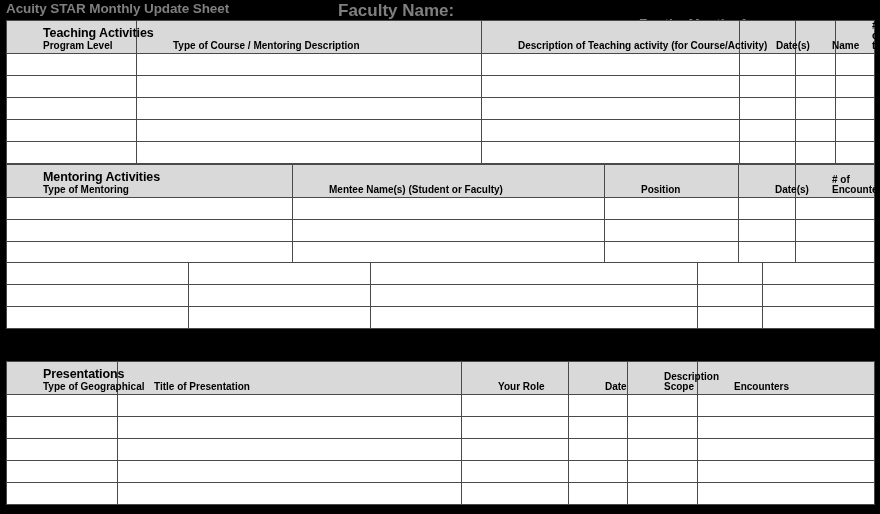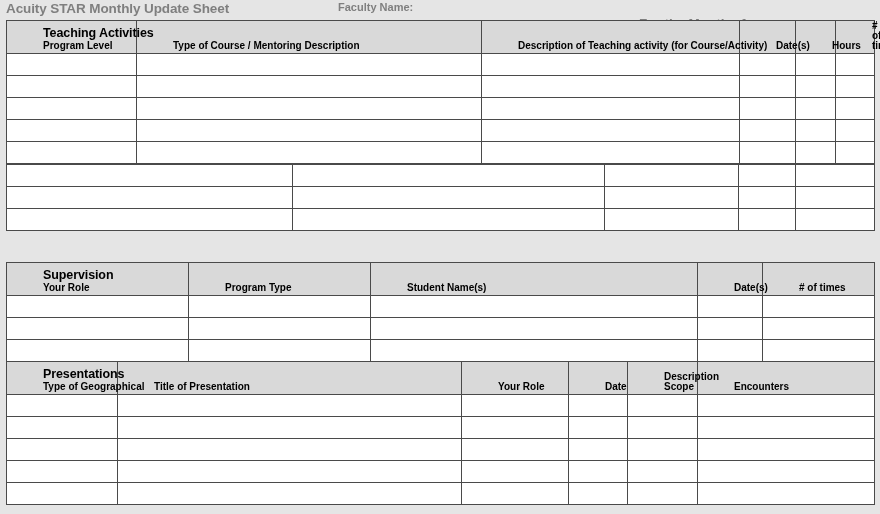--- a/index.html
+++ b/index.html
@@ -11,21 +11,21 @@
     width: 880px;
     height: 514px;
     font-family: "Liberation Sans", sans-serif;
     color: #000000;
     overflow: hidden;
   }
   .page {
     position: relative;
     width: 880px;
     height: 514px;
-    background: #e5e5e5;
+    background: #000000;
   }
 
   
   .titlebar {
     position: absolute;
     left: 0;
     top: 0;
     width: 880px;
     height: 20px;
   }
@@ -36,21 +36,21 @@
     font-size: 13.5px;
     font-weight: bold;
     color: #7f7f7f;
     letter-spacing: -0.1px;
     white-space: nowrap;
   }
   .title-faculty {
     position: absolute;
     left: 338px;
     top: 1px;
-    font-size: 11px;
+    font-size: 17px;
     font-weight: bold;
     color: #7f7f7f;
     white-space: nowrap;
   }
   .title-month {
     position: absolute;
     left: 639px;
     top: 16px;
     font-size: 13.5px;
     font-weight: bold;
@@ -131,21 +131,21 @@
         <td class="hdr">
           <span class="lbl">Type of Course / Mentoring Description</span>
         </td>
         <td class="hdr">
           <span class="lbl">Description of Teaching activity (for Course/Activity)</span>
         </td>
         <td class="hdr">
           <span class="lbl">Date(s)</span>
         </td>
         <td class="hdr">
-          <span class="lbl">Hours</span>
+          <span class="lbl">Name</span>
         </td>
         <td class="hdr outer-right">
           <span class="lbl wrap"># of times</span>
         </td>
       </tr>
       <tr style="height:22px;">
         <td class="blank outer-left"></td>
         <td class="blank"></td>
         <td class="blank"></td>
         <td class="blank"></td>
@@ -189,20 +189,38 @@
 
   <table class="tbl" id="tbl-mentoring" style="left:6px; top:164px; width:868px;">
     <colgroup>
       <col style="width:286px">
       <col style="width:312px">
       <col style="width:134px">
       <col style="width:57px">
       <col style="width:79px">
     </colgroup>
     <tbody>
+      <tr style="height:33px;">
+        <td class="hdr outer-left">
+          <span class="sect">Mentoring Activities</span>
+          <span class="lbl">Type of Mentoring</span>
+        </td>
+        <td class="hdr">
+          <span class="lbl">Mentee Name(s) (Student or Faculty)</span>
+        </td>
+        <td class="hdr">
+          <span class="lbl">Position</span>
+        </td>
+        <td class="hdr">
+          <span class="lbl">Date(s)</span>
+        </td>
+        <td class="hdr outer-right">
+          <span class="lbl wrap"># of Encounters</span>
+        </td>
+      </tr>
       <tr style="height:22px;">
         <td class="blank outer-left"></td>
         <td class="blank"></td>
         <td class="blank"></td>
         <td class="blank"></td>
         <td class="blank outer-right"></td>
       </tr>
       <tr style="height:22px;">
         <td class="blank outer-left"></td>
         <td class="blank"></td>
@@ -222,38 +240,20 @@
 
   <table class="tbl" id="tbl-supervision" style="left:6px; top:262px; width:868px;">
     <colgroup>
       <col style="width:182px">
       <col style="width:182px">
       <col style="width:327px">
       <col style="width:65px">
       <col style="width:112px">
     </colgroup>
     <tbody>
-      <tr style="height:33px;">
-        <td class="hdr outer-left">
-          <span class="sect">Supervision</span>
-          <span class="lbl">Your Role</span>
-        </td>
-        <td class="hdr">
-          <span class="lbl">Program Type</span>
-        </td>
-        <td class="hdr">
-          <span class="lbl">Student Name(s)</span>
-        </td>
-        <td class="hdr">
-          <span class="lbl">Date(s)</span>
-        </td>
-        <td class="hdr outer-right">
-          <span class="lbl"># of times</span>
-        </td>
-      </tr>
       <tr style="height:22px;">
         <td class="blank outer-left"></td>
         <td class="blank"></td>
         <td class="blank"></td>
         <td class="blank"></td>
         <td class="blank outer-right"></td>
       </tr>
       <tr style="height:22px;">
         <td class="blank outer-left"></td>
         <td class="blank"></td>

